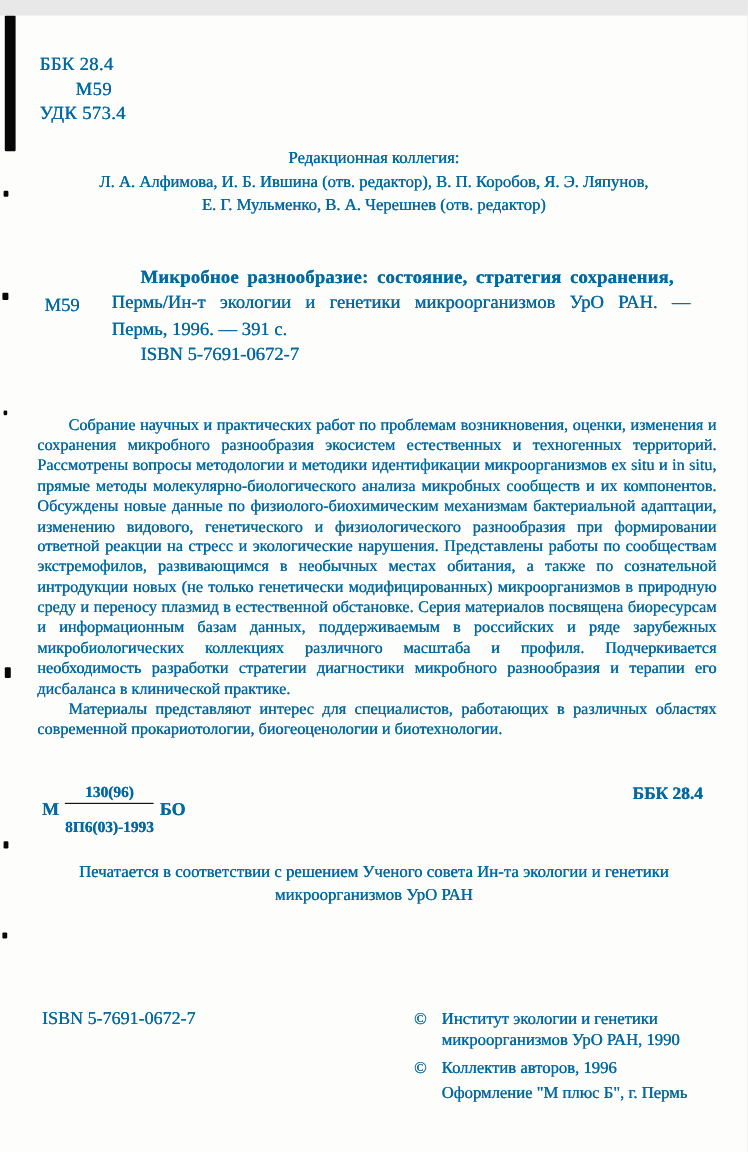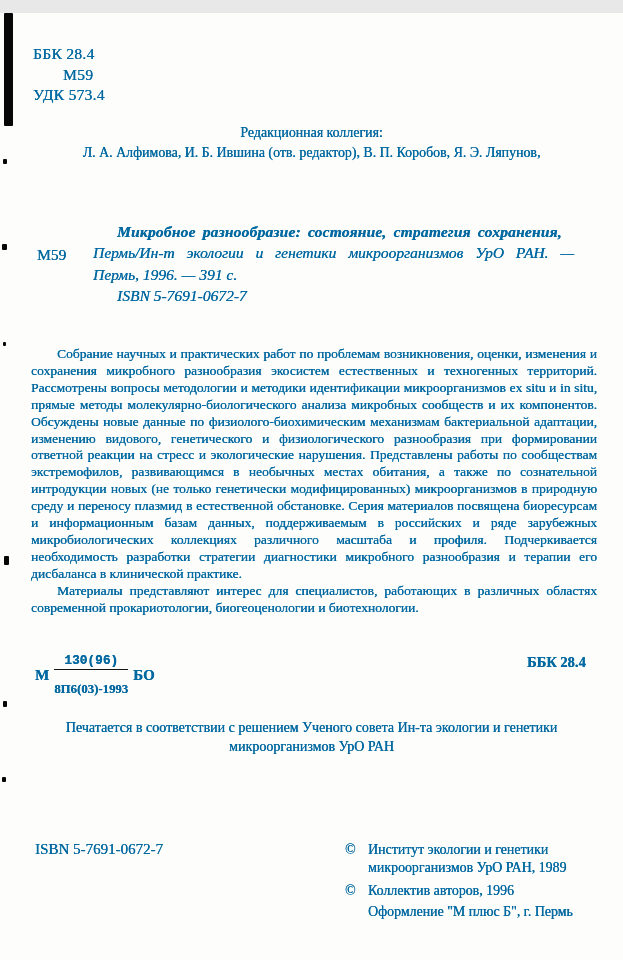--- a/index.html
+++ b/index.html
@@ -20,39 +20,39 @@
   .top-codes { left:33px; top:31px; font-size:15.5px; line-height:20.5px; letter-spacing:0.3px; }
   .top-codes .indent { padding-left:30px; }
 
   
   .editorial { left:29px; top:110px; width:565px; text-align:center;
                font-size:13.9px; line-height:19.5px; }
 
   
   .margin-code { left:37px; top:233px; font-size:15.5px; }
   .catalog { left:93px; top:210px; width:502px; font-size:15.5px; }
-  .catalog .cline { height:21.3px; white-space:nowrap;font-style:italic; }
+  .catalog .cline { height:21.3px; white-space:nowrap; }
   .catalog .l1 { padding-left:24px; font-weight:bold; word-spacing:3px; letter-spacing:0.2px; }
   .catalog .l2 b { font-weight:bold; }
   .catalog .l2 { word-spacing:1.5px; }
   .catalog .l3 { word-spacing:8px; }
   .catalog .l5 { padding-left:24px; }
 
   
   .abstract { left:31px; top:333px; width:566px;
               font-size:13.5px; line-height:16.9px; text-align:justify; }
   .abstract p { margin:0; text-indent:26px; }
   .abstract .it { }
 
   
   .imprint { left:35px; top:641px; display:flex; align-items:center;
              font-weight:bold; font-size:15px; }
   .fraction { display:inline-block; text-align:center; font-size:12.8px;
               line-height:13.5px; margin:0 5px; }
-  .fraction .num { display:block; border-bottom:1.6px solid #151515; padding:0 2px 1px;font-family:Liberation Mono, monospace; }
+  .fraction .num { display:block; border-bottom:1.6px solid #151515; padding:0 2px 1px; }
   .fraction .den { display:block; padding-top:13px; }
   .imprint-bbk { left:527px; top:641px; font-size:14.5px; font-weight:bold; }
 
   
   .approval { left:29px; top:706px; width:565px; text-align:center;
               font-size:14px; line-height:18.5px; }
 
   
   .footer-isbn { left:35px; top:828px; font-size:15px; }
   .copyrights { left:345px; top:828px; width:260px; font-size:13.9px; line-height:18.3px; }
@@ -76,20 +76,21 @@
 
   <div class="abs top-codes">
     <div>ББК 28.4</div>
     <div class="indent">М59</div>
     <div>УДК 573.4</div>
   </div>
 
   <div class="abs editorial">
     <div>Редакционная коллегия:</div>
     <div>Л. А. Алфимова, И. Б. Ившина (отв. редактор), В. П. Коробов, Я. Э. Ляпунов,</div>
+    <div>Е. Г. Мульменко, В. А. Черешнев (отв. редактор)</div>
   </div>
 
   <div class="abs margin-code">М59</div>
   <div class="abs catalog">
     <div class="cline l1">Микробное разнообразие: состояние, стратегия сохранения,</div>
     <div class="cline l3">Пермь/Ин-т экологии и генетики микроорганизмов УрО РАН. —</div>
     <div class="cline l4">Пермь, 1996. — 391 с.</div>
     <div class="cline l5">ISBN 5-7691-0672-7</div>
   </div>
 
@@ -113,21 +114,21 @@
     <div>микроорганизмов УрО РАН</div>
   </div>
 
   <div class="abs footer-isbn">ISBN 5-7691-0672-7</div>
 
   <div class="abs copyrights">
     <div class="crow r1">
       <span class="sym">©</span>
       <span>
         <span>Институт экологии и генетики</span><br>
-        <span>микроорганизмов УрО РАН, 1989</span>
+        <span>микроорганизмов УрО РАН, 1990</span>
       </span>
     </div>
     <div class="crow r2">
       <span class="sym">©</span>
       <span>Коллектив авторов, 1996</span>
     </div>
     <div class="crow r3">
       <span class="sym"></span>
       <span>Оформление "М плюс Б", г. Пермь</span>
     </div>

